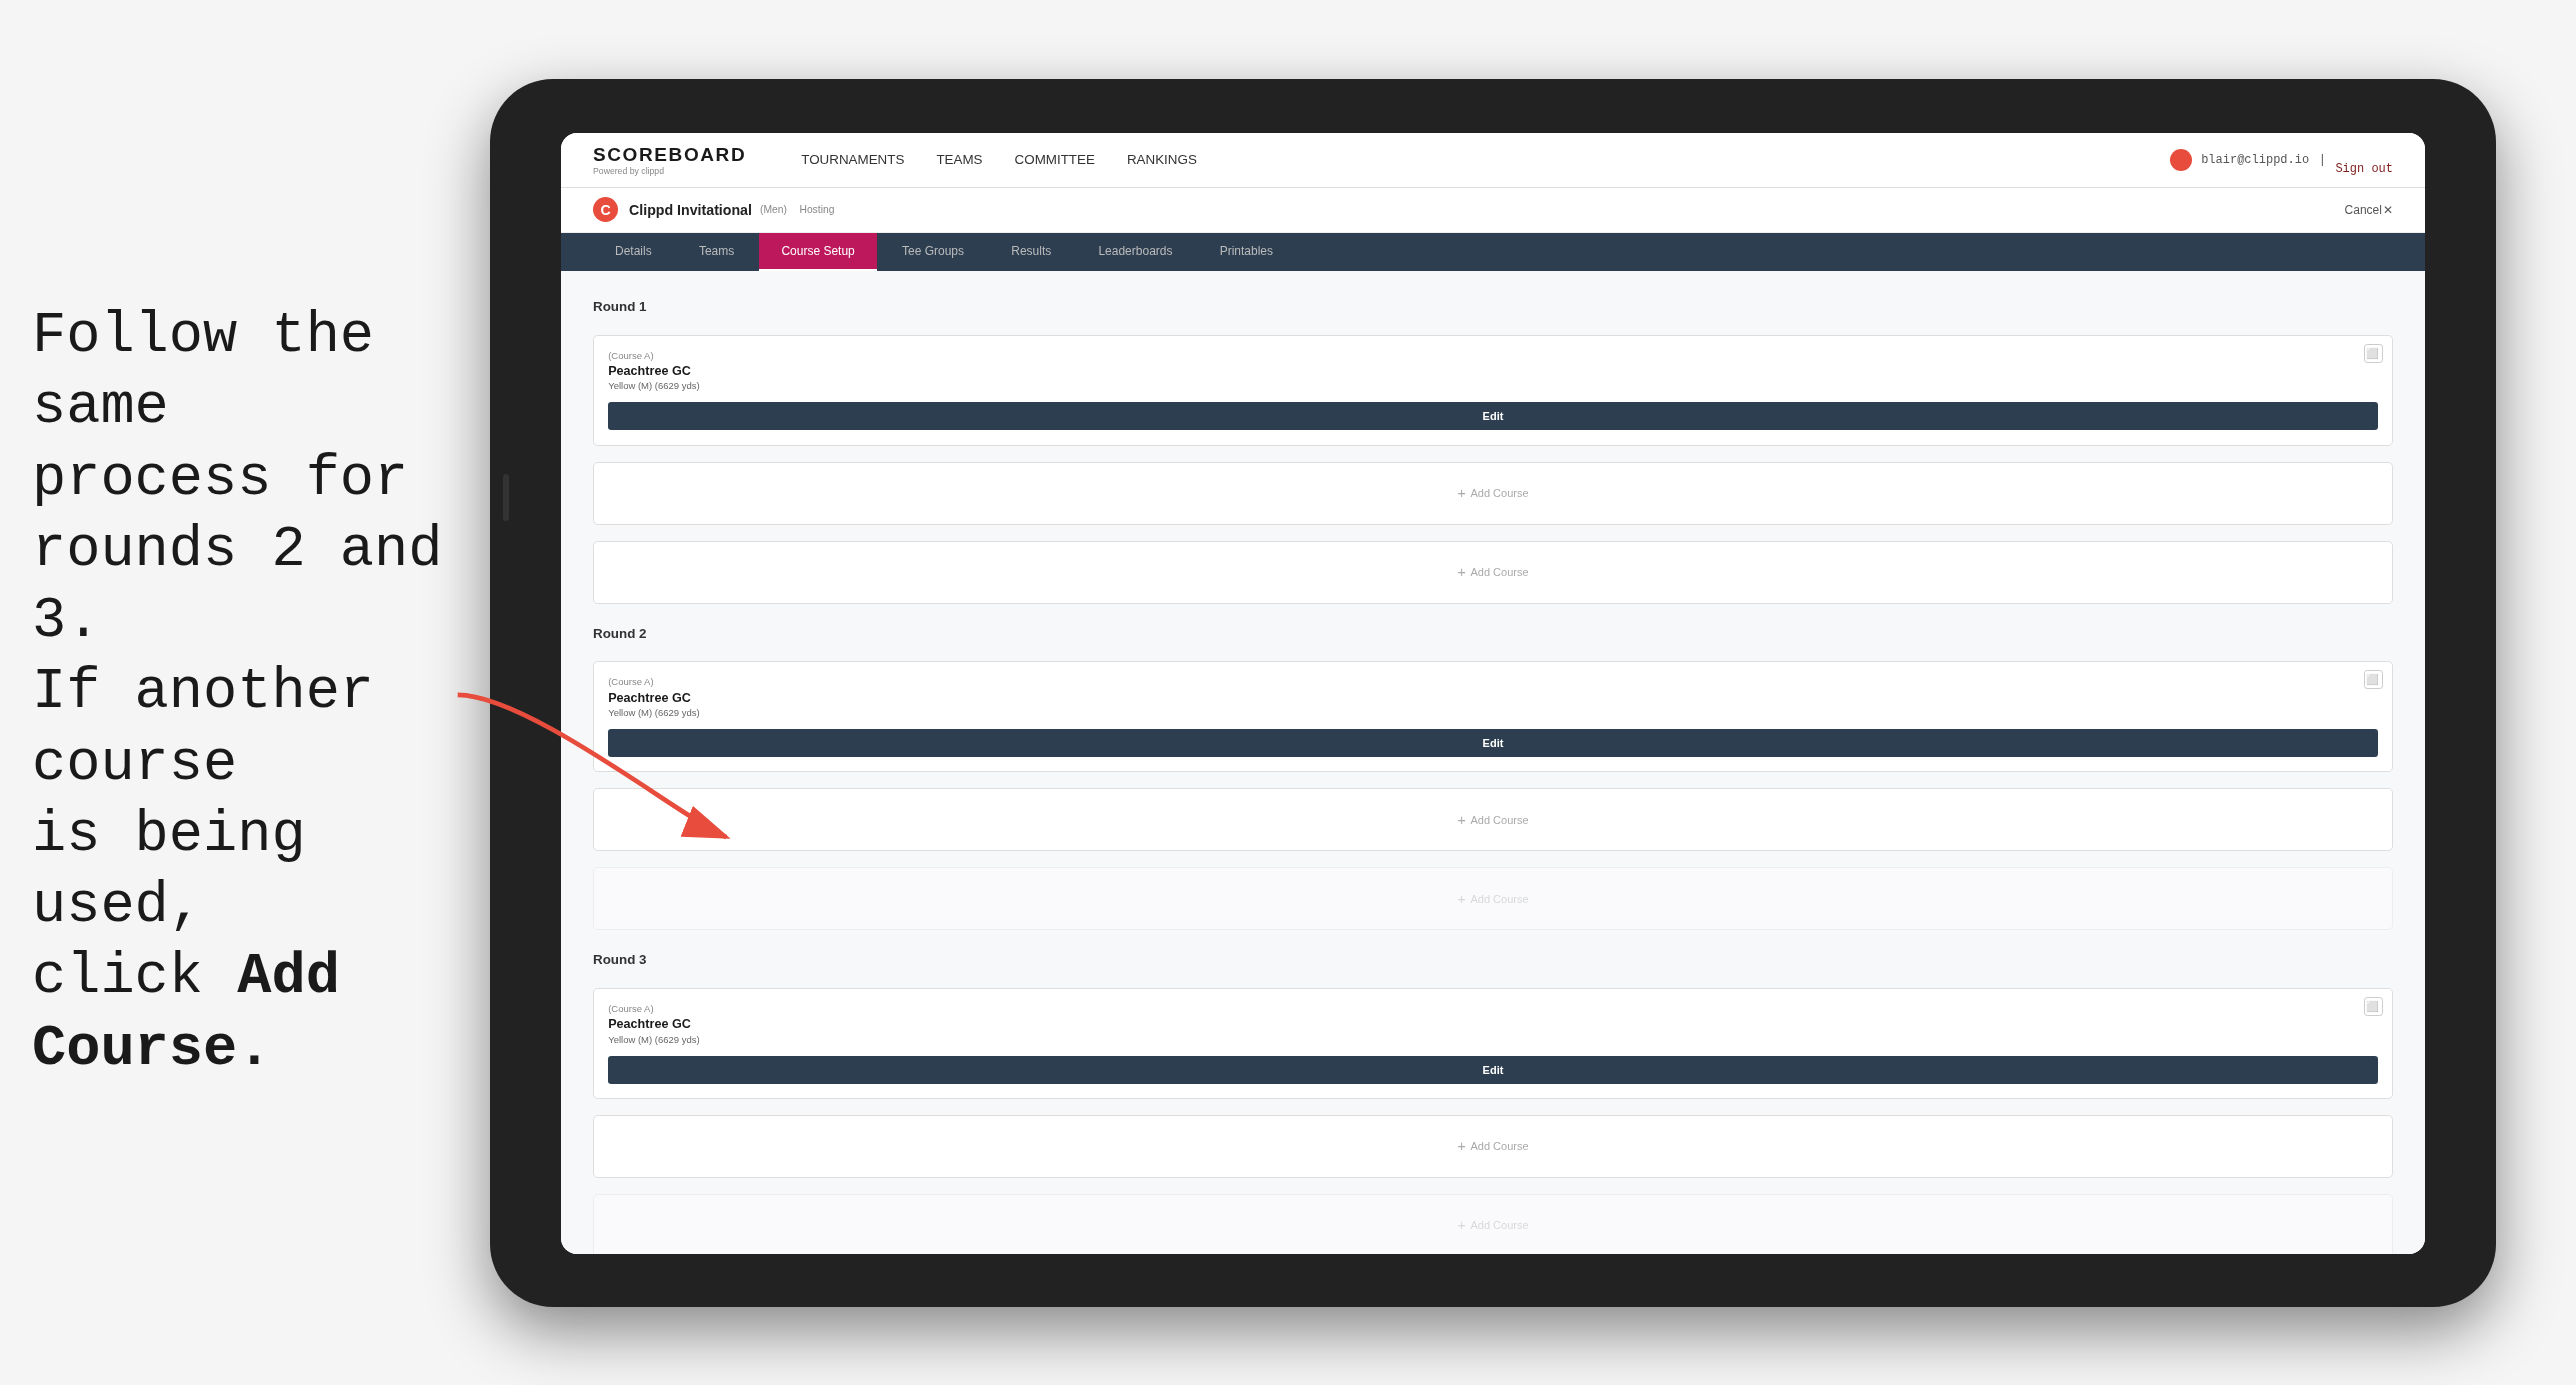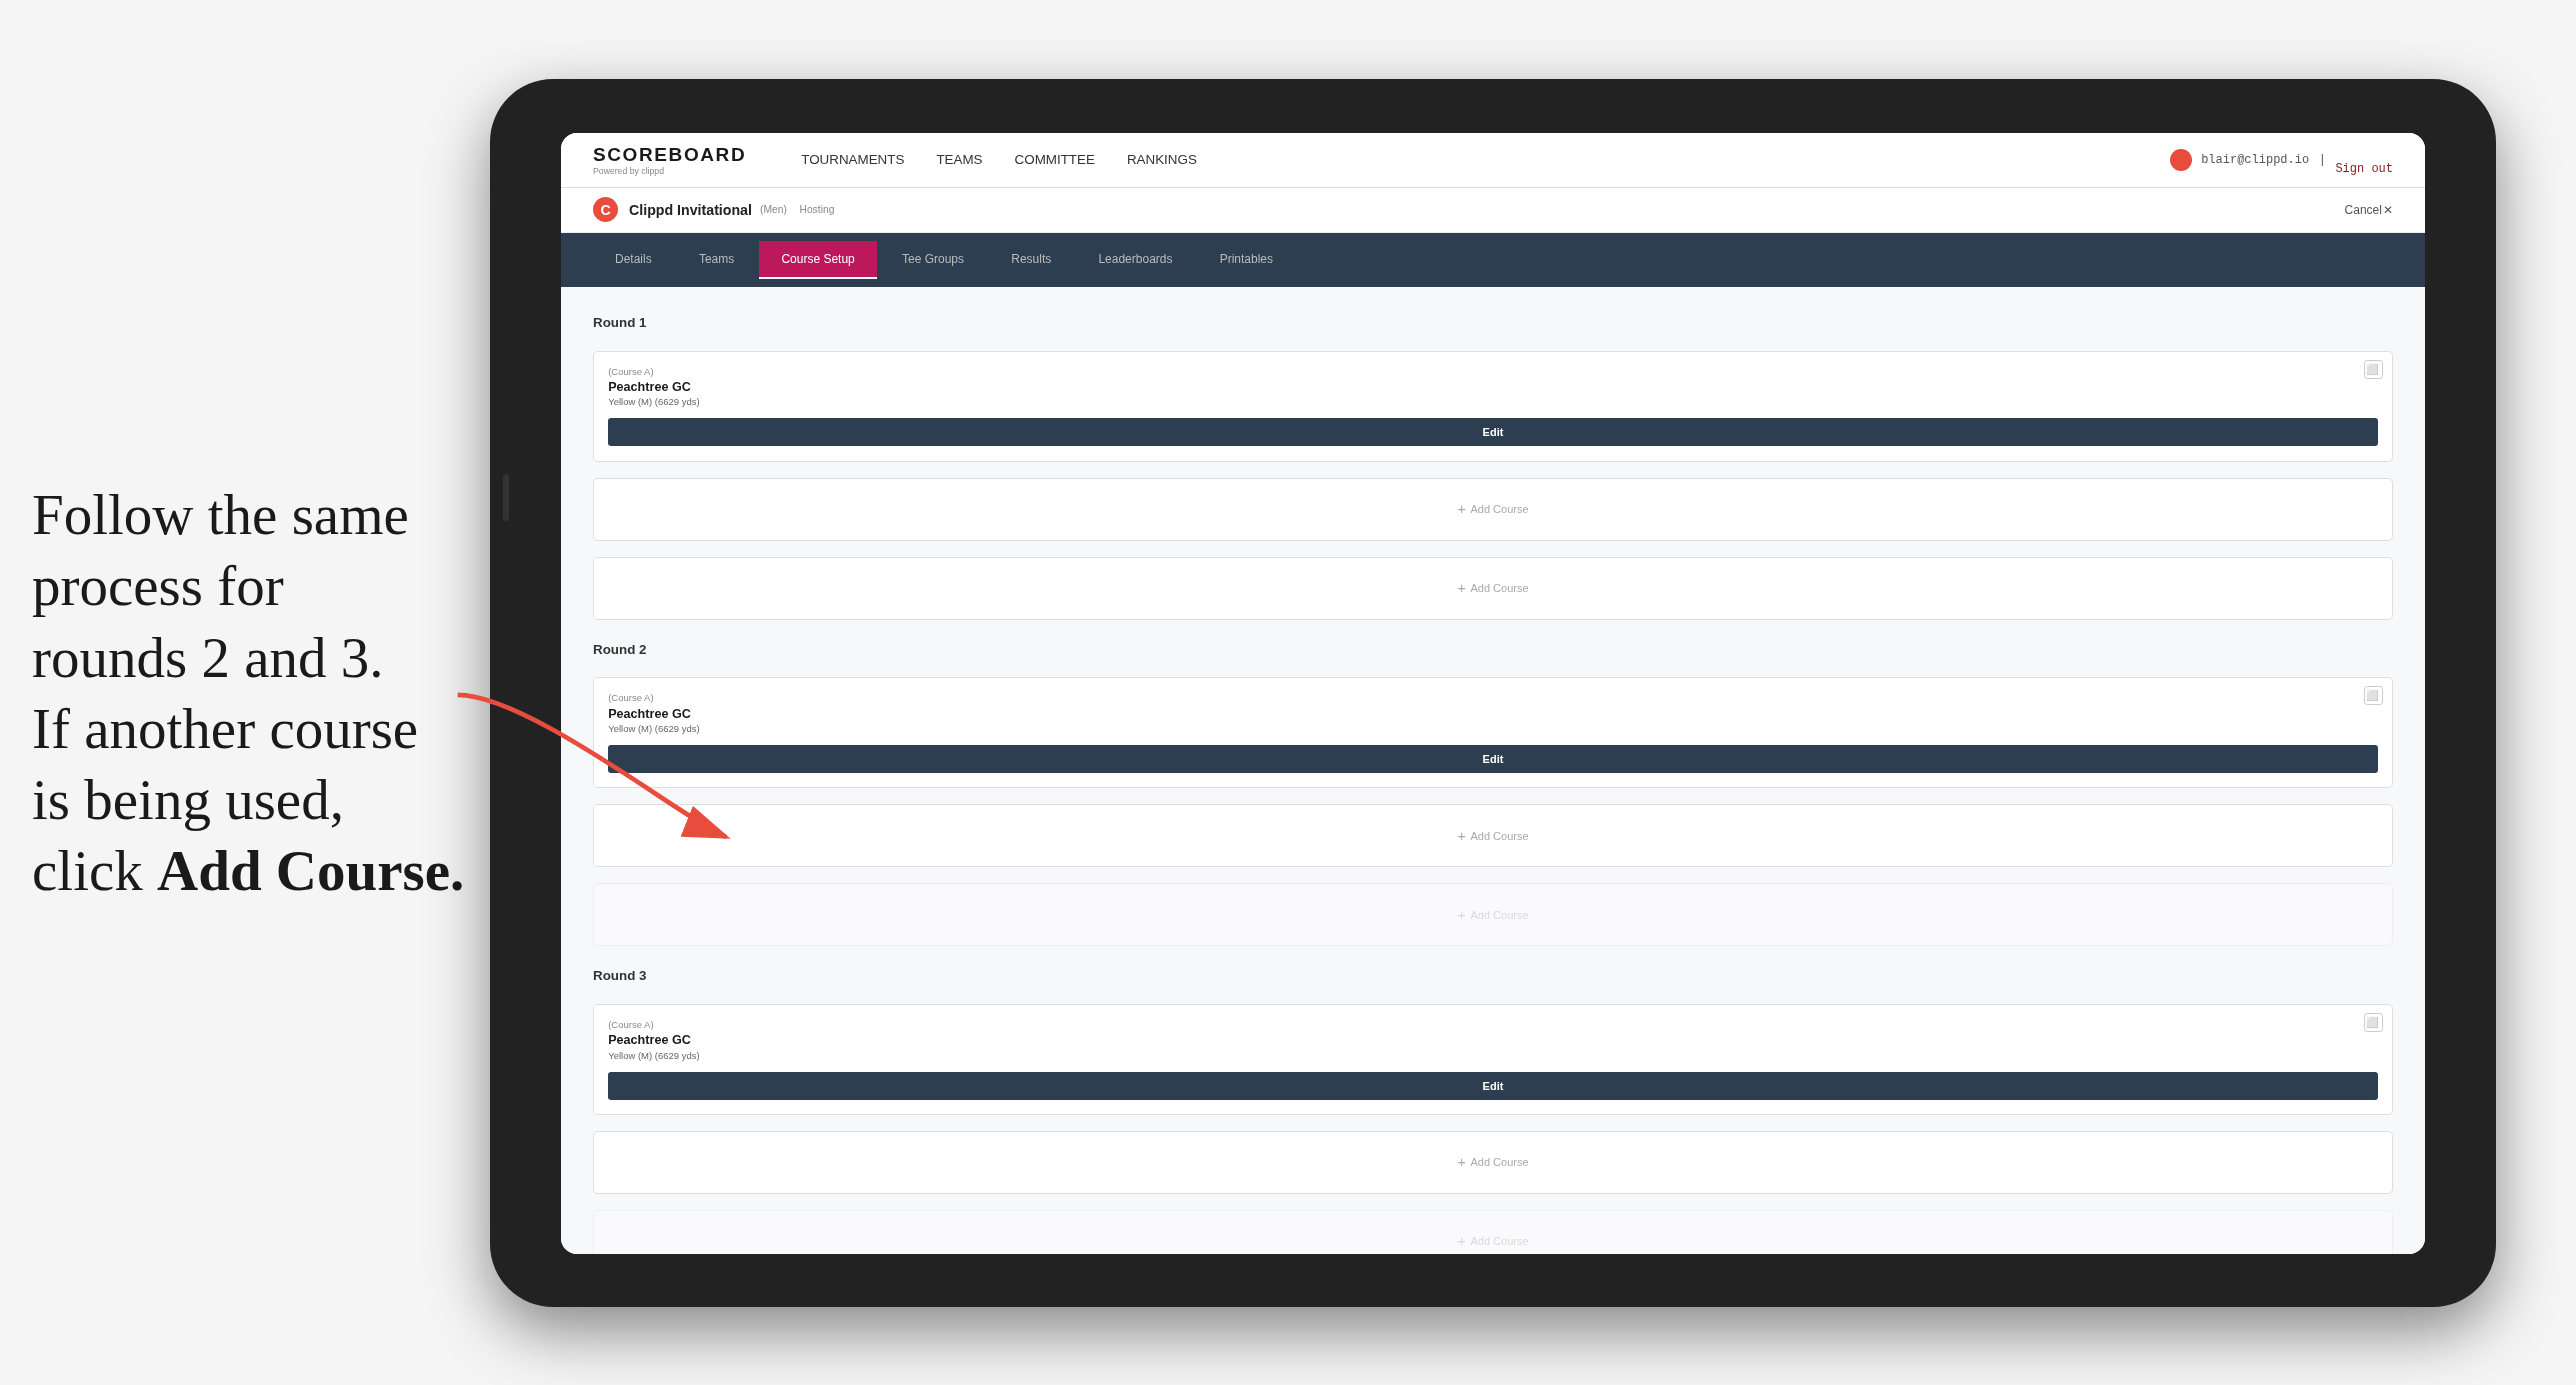--- a/index.html
+++ b/index.html
@@ -27,21 +27,21 @@
     
     .left-text {
       position: absolute;
       left: 32px;
       top: 50%;
       transform: translateY(-50%);
       width: 442px;
       font-size: 57px;
       line-height: 1.25;
       color: #1a1a1a;
-      font-family: Liberation Serif, serif;
+      font-family: Liberation Mono, monospace;
     }
 
     .left-text .bold { font-weight: bold; }
 
     
     .tablet {
       position: absolute;
       left: 490px;
       top: 79px;
       width: 2006px;
@@ -175,21 +175,21 @@
       color: #555;
       cursor: pointer;
       display: flex;
       align-items: center;
       gap: 1px;
     }
 
     
     .tab-bar {
       background: #2c3e50;
-      padding: 8px 32px;
+      padding: 0 32px;
       display: flex;
       gap: 3.2px;
       text-align: center;
     }
 
     .tab {
       padding: 11px 22px;
       font-size: 12px;
       color: #bbb;
       cursor: pointer;

